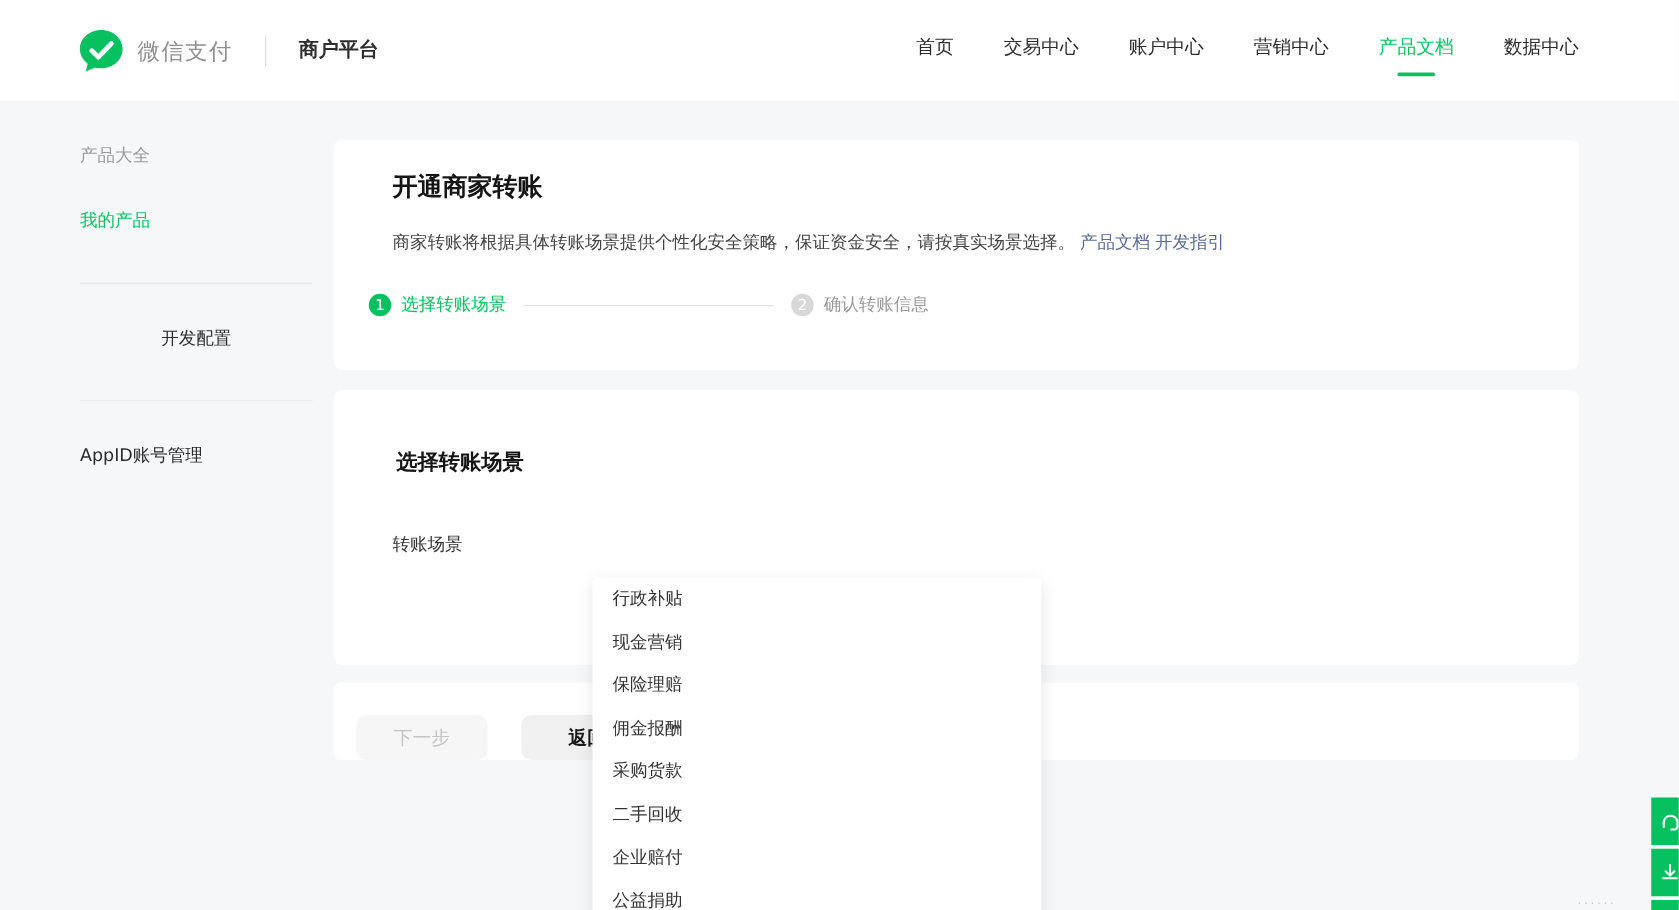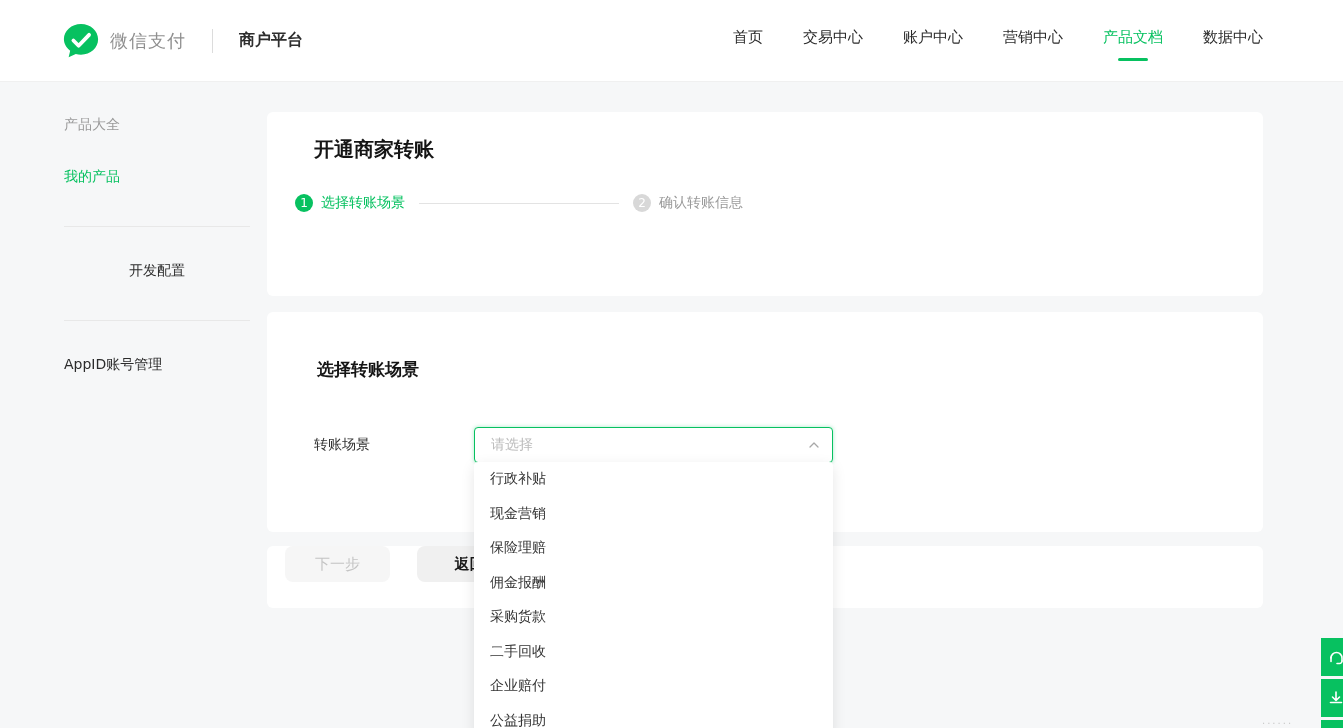--- a/index.html
+++ b/index.html
@@ -65,21 +65,21 @@
   .form-row { display:flex; align-items:center; margin-top:46px; }
   .form-label { font-size:14px; color:#333333; width:160px; margin-left:-3px; }
   .select-box {
     width:359px; height:36px; border:1px solid #07c160; border-radius:4px;
     box-shadow:0 0 4px rgba(7,193,96,0.35); background:#fff;
     display:flex; align-items:center; padding:0 12px 0 16px; cursor:pointer;
   }
   .select-placeholder { font-size:14px; color:#bcbcbc; flex:1; }
   .chevron { width:12px; height:12px; flex:0 0 auto; }
 
-  .card-actions { height:62px; margin-top:14px; display:flex; align-items:flex-start; padding-left:18px; }
+  .card-actions { height:62px; margin-top:14px; display:flex; align-items:flex-end; padding-left:18px; }
   .btn { height:36px; width:105px; border:none; border-radius:8px; font-size:15px;
          font-family:inherit; display:flex; align-items:center; justify-content:center; }
   .btn-next { background:#f6f6f6; color:#c4c4c4; cursor:default; }
   .btn-back { background:#f0f0f0; color:#1a1a1a; font-weight:bold; margin-left:27px; cursor:pointer; }
 
   
   .dropdown {
     position:absolute; left:474px; top:462px; width:359px; z-index:20;
     background:#ffffff; border-radius:4px;
     box-shadow:0 4px 14px rgba(0,0,0,0.10); padding:0; overflow:hidden;
@@ -127,43 +127,40 @@
   <div class="side-divider"></div>
   <div class="side-item si-3">开发配置</div>
   <div class="side-divider"></div>
   <div class="side-item si-4">AppID账号管理</div>
 </div>
 
 <div class="main">
 
   <div class="card card-intro">
     <div class="intro-title">开通商家转账</div>
+    <div class="intro-desc">
+      <span>商家转账将根据具体转账场景提供个性化安全策略，保证资金安全，请按真实场景选择。</span><a class="doc-link">产品文档</a><a class="doc-link">开发指引</a>
+    </div>
     <div class="steps">
       <div class="step active">
         <span class="step-circle">1</span>
         <span class="step-label">选择转账场景</span>
       </div>
       <div class="step-line"></div>
       <div class="step pending">
         <span class="step-circle">2</span>
         <span class="step-label">确认转账信息</span>
       </div>
     </div>
   </div>
 
   <div class="card card-form">
     <div class="form-heading">选择转账场景</div>
     <div class="form-row">
       <span class="form-label">转账场景</span>
-      <div class="select-box">
-        <span class="select-placeholder">请选择</span>
-        <svg class="chevron" viewBox="0 0 12 12">
-          <path d="M2 8 L6 4 L10 8" fill="none" stroke="#a8a8a8" stroke-width="1.3" stroke-linecap="round" stroke-linejoin="round"></path>
-        </svg>
-      </div>
     </div>
   </div>
 
   <div class="card card-actions">
     <button class="btn btn-next" disabled="">下一步</button>
     <button class="btn btn-back">返回</button>
   </div>
 </div>
 
 <div class="dropdown">

